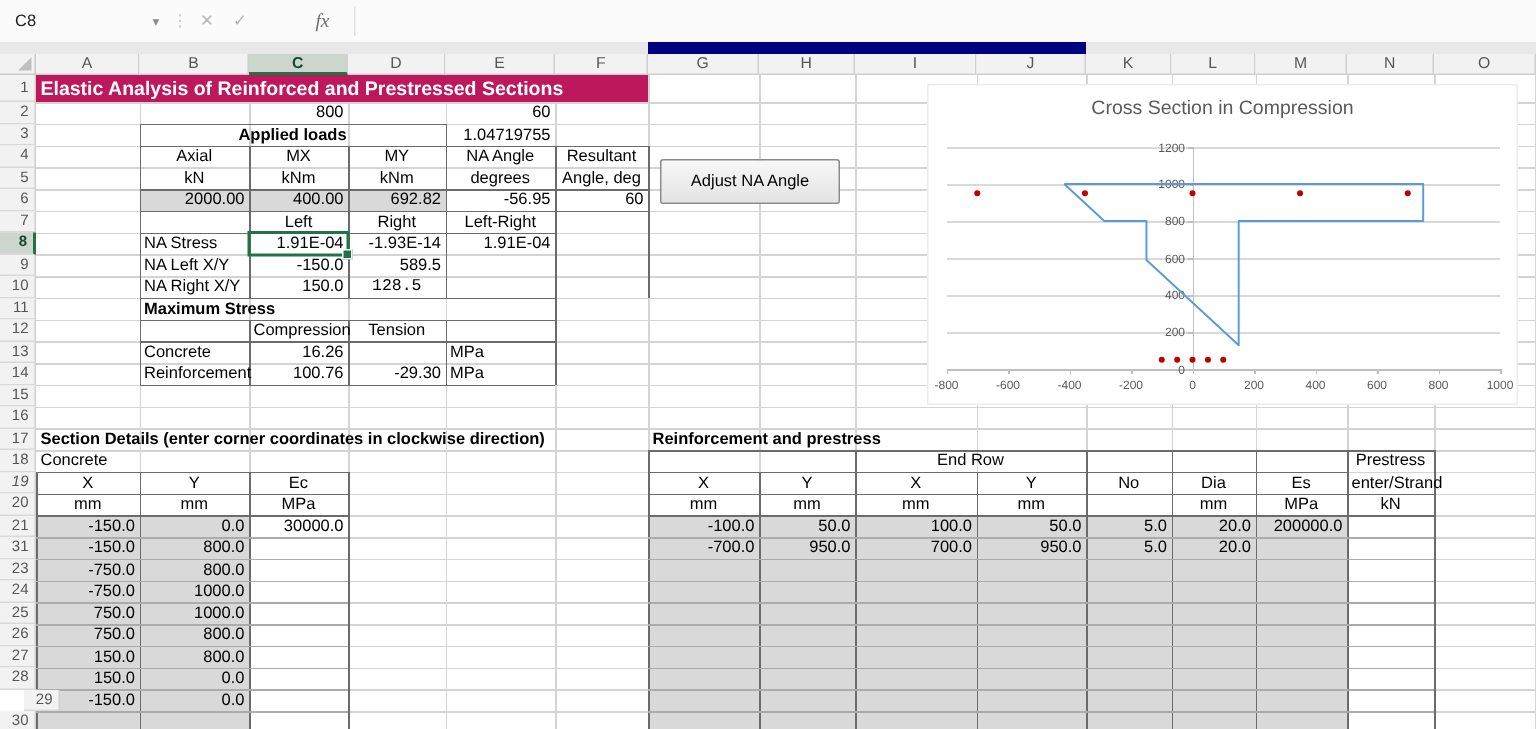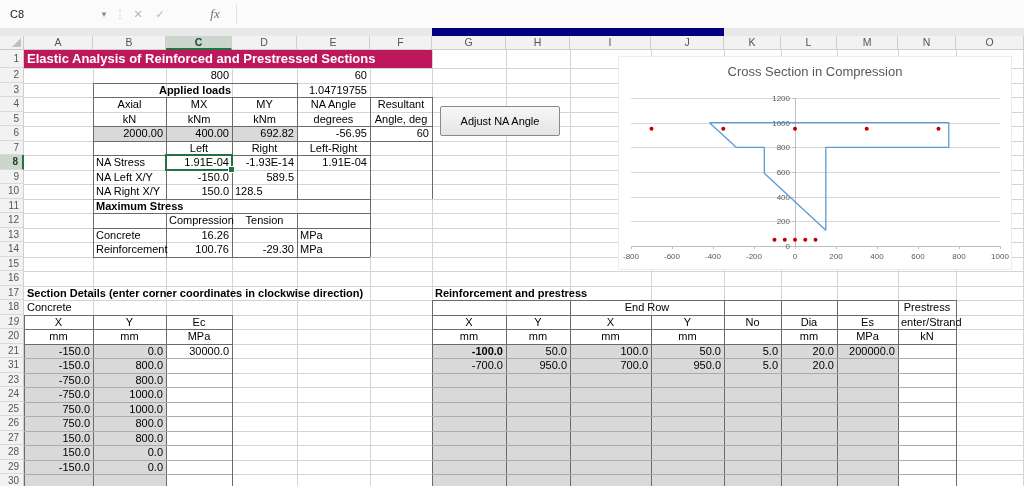--- a/index.html
+++ b/index.html
@@ -291,21 +291,21 @@
     <div class="abs rowhdr" style="left: 0px; top: 314.5px; width: 24px; height: 14.5px; line-height: 14.5px; font-style: italic;">19</div>
     <div class="abs rowhdr" style="left: 0px; top: 329px; width: 24px; height: 14.5px; line-height: 14.5px;">20</div>
     <div class="abs rowhdr" style="left: 0px; top: 343.5px; width: 24px; height: 14.5px; line-height: 14.5px;">21</div>
     <div class="abs rowhdr" style="left: 0px; top: 358px; width: 24px; height: 14.5px; line-height: 14.5px;">31</div>
     <div class="abs rowhdr" style="left: 0px; top: 372.5px; width: 24px; height: 14.5px; line-height: 14.5px;">23</div>
     <div class="abs rowhdr" style="left: 0px; top: 387px; width: 24px; height: 14.5px; line-height: 14.5px;">24</div>
     <div class="abs rowhdr" style="left: 0px; top: 401.5px; width: 24px; height: 14.5px; line-height: 14.5px;">25</div>
     <div class="abs rowhdr" style="left: 0px; top: 416px; width: 24px; height: 14.5px; line-height: 14.5px;">26</div>
     <div class="abs rowhdr" style="left: 0px; top: 430.5px; width: 24px; height: 14.5px; line-height: 14.5px;">27</div>
     <div class="abs rowhdr" style="left: 0px; top: 445px; width: 24px; height: 14.5px; line-height: 14.5px;">28</div>
-    <div class="abs rowhdr" style="left: 0px; top: 459.5px; width: 24px; height: 14.5px; line-height: 14.5px;">29</div>
+    <div class="abs rowhdr" style="left: 16px; top: 459.5px; width: 24px; height: 14.5px; line-height: 14.5px;">29</div>
     <div class="abs rowhdr" style="left: 0px; top: 474px; width: 24px; height: 14.5px; line-height: 14.5px;">30</div>
     <div class="abs cell" style="left: 24px; top: 50px; width: 408px; height: 18px; line-height: 18px; text-align: left; font-weight: bold; background: #be185d; color: rgb(255, 255, 255); font-size: 13px;">Elastic Analysis of Reinforced and Prestressed Sections</div>
     <div class="abs cell" style="left: 166px; top: 68px; width: 66px; height: 14.5px; line-height: 14.5px; text-align: right;">800</div>
     <div class="abs cell" style="left: 297px; top: 68px; width: 73px; height: 14.5px; line-height: 14.5px; text-align: right;">60</div>
     <div class="abs cell" style="left: 93px; top: 82.5px; width: 204px; height: 14.5px; line-height: 14.5px; text-align: center; font-weight: bold;">Applied loads</div>
     <div class="abs cell" style="left: 297px; top: 82.5px; width: 73px; height: 14.5px; line-height: 14.5px; text-align: right;">1.04719755</div>
     <div class="abs cell" style="left: 93px; top: 97px; width: 73px; height: 14.5px; line-height: 14.5px; text-align: center;">Axial</div>
     <div class="abs cell" style="left: 166px; top: 97px; width: 66px; height: 14.5px; line-height: 14.5px; text-align: center;">MX</div>
     <div class="abs cell" style="left: 232px; top: 97px; width: 65px; height: 14.5px; line-height: 14.5px; text-align: center;">MY</div>
     <div class="abs cell" style="left: 297px; top: 97px; width: 73px; height: 14.5px; line-height: 14.5px; text-align: center;">NA Angle</div>
@@ -325,21 +325,21 @@
     <div class="abs cell" style="left: 297px; top: 140.5px; width: 73px; height: 14.5px; line-height: 14.5px; text-align: center;">Left-Right</div>
     <div class="abs cell" style="left: 93px; top: 155px; width: 73px; height: 14.5px; line-height: 14.5px; text-align: left;">NA Stress</div>
     <div class="abs cell" style="left: 166px; top: 155px; width: 66px; height: 14.5px; line-height: 14.5px; text-align: right;">1.91E-04</div>
     <div class="abs cell" style="left: 232px; top: 155px; width: 65px; height: 14.5px; line-height: 14.5px; text-align: right;">-1.93E-14</div>
     <div class="abs cell" style="left: 297px; top: 155px; width: 73px; height: 14.5px; line-height: 14.5px; text-align: right;">1.91E-04</div>
     <div class="abs cell" style="left: 93px; top: 169.5px; width: 73px; height: 14.5px; line-height: 14.5px; text-align: left;">NA Left X/Y</div>
     <div class="abs cell" style="left: 166px; top: 169.5px; width: 66px; height: 14.5px; line-height: 14.5px; text-align: right;">-150.0</div>
     <div class="abs cell" style="left: 232px; top: 169.5px; width: 65px; height: 14.5px; line-height: 14.5px; text-align: right;">589.5</div>
     <div class="abs cell" style="left: 93px; top: 184px; width: 73px; height: 14.5px; line-height: 14.5px; text-align: left;">NA Right X/Y</div>
     <div class="abs cell" style="left: 166px; top: 184px; width: 66px; height: 14.5px; line-height: 14.5px; text-align: right;">150.0</div>
-    <div class="abs cell" style="left: 232px; top: 184px; width: 65px; height: 32px; line-height: 14.5px; text-align: left;">128.5</div>
+    <div class="abs cell" style="left: 232px; top: 184px; width: 65px; height: 32px; line-height: 14.5px; text-align: center; font-family: Liberation Mono, monospace;">128.5</div>
     <div class="abs cell" style="left: 93px; top: 198.5px; width: 73px; height: 14.5px; line-height: 14.5px; text-align: left; font-weight: bold;">Maximum Stress</div>
     <div class="abs cell" style="left: 166px; top: 213px; width: 66px; height: 14.5px; line-height: 14.5px; text-align: center;">Compression</div>
     <div class="abs cell" style="left: 232px; top: 213px; width: 65px; height: 14.5px; line-height: 14.5px; text-align: center;">Tension</div>
     <div class="abs cell" style="left: 93px; top: 227.5px; width: 73px; height: 14.5px; line-height: 14.5px; text-align: left;">Concrete</div>
     <div class="abs cell" style="left: 166px; top: 227.5px; width: 66px; height: 14.5px; line-height: 14.5px; text-align: right;">16.26</div>
     <div class="abs cell" style="left: 297px; top: 227.5px; width: 73px; height: 14.5px; line-height: 14.5px; text-align: left;">MPa</div>
     <div class="abs cell" style="left: 93px; top: 242px; width: 73px; height: 14.5px; line-height: 14.5px; text-align: left;">Reinforcement</div>
     <div class="abs cell" style="left: 166px; top: 242px; width: 66px; height: 14.5px; line-height: 14.5px; text-align: right;">100.76</div>
     <div class="abs cell" style="left: 232px; top: 242px; width: 65px; height: 14.5px; line-height: 14.5px; text-align: right;">-29.30</div>
     <div class="abs cell" style="left: 297px; top: 242px; width: 73px; height: 14.5px; line-height: 14.5px; text-align: left;">MPa</div>
@@ -381,21 +381,21 @@
     <div class="abs cell" style="left: 24px; top: 401.5px; width: 69px; height: 14.5px; line-height: 14.5px; text-align: right;">750.0</div>
     <div class="abs cell" style="left: 93px; top: 401.5px; width: 73px; height: 14.5px; line-height: 14.5px; text-align: right;">1000.0</div>
     <div class="abs cell" style="left: 24px; top: 416px; width: 69px; height: 14.5px; line-height: 14.5px; text-align: right;">750.0</div>
     <div class="abs cell" style="left: 93px; top: 416px; width: 73px; height: 14.5px; line-height: 14.5px; text-align: right;">800.0</div>
     <div class="abs cell" style="left: 24px; top: 430.5px; width: 69px; height: 14.5px; line-height: 14.5px; text-align: right;">150.0</div>
     <div class="abs cell" style="left: 93px; top: 430.5px; width: 73px; height: 14.5px; line-height: 14.5px; text-align: right;">800.0</div>
     <div class="abs cell" style="left: 24px; top: 445px; width: 69px; height: 14.5px; line-height: 14.5px; text-align: right;">150.0</div>
     <div class="abs cell" style="left: 93px; top: 445px; width: 73px; height: 14.5px; line-height: 14.5px; text-align: right;">0.0</div>
     <div class="abs cell" style="left: 24px; top: 459.5px; width: 69px; height: 14.5px; line-height: 14.5px; text-align: right;">-150.0</div>
     <div class="abs cell" style="left: 93px; top: 459.5px; width: 73px; height: 14.5px; line-height: 14.5px; text-align: right;">0.0</div>
-    <div class="abs cell" style="left: 432px; top: 343.5px; width: 74px; height: 14.5px; line-height: 14.5px; text-align: right; font-weight: bold;">-100.0</div>
+    <div class="abs cell" style="left: 432px; top: 343.5px; width: 74px; height: 14.5px; line-height: 14.5px; text-align: right;">-100.0</div>
     <div class="abs cell" style="left: 506px; top: 343.5px; width: 64px; height: 14.5px; line-height: 14.5px; text-align: right;">50.0</div>
     <div class="abs cell" style="left: 570px; top: 343.5px; width: 81px; height: 14.5px; line-height: 14.5px; text-align: right;">100.0</div>
     <div class="abs cell" style="left: 651px; top: 343.5px; width: 73px; height: 14.5px; line-height: 14.5px; text-align: right;">50.0</div>
     <div class="abs cell" style="left: 724px; top: 343.5px; width: 57px; height: 14.5px; line-height: 14.5px; text-align: right;">5.0</div>
     <div class="abs cell" style="left: 781px; top: 343.5px; width: 56px; height: 14.5px; line-height: 14.5px; text-align: right;">20.0</div>
     <div class="abs cell" style="left: 837px; top: 343.5px; width: 61px; height: 14.5px; line-height: 14.5px; text-align: right;">200000.0</div>
     <div class="abs cell" style="left: 432px; top: 358px; width: 74px; height: 14.5px; line-height: 14.5px; text-align: right;">-700.0</div>
     <div class="abs cell" style="left: 506px; top: 358px; width: 64px; height: 14.5px; line-height: 14.5px; text-align: right;">950.0</div>
     <div class="abs cell" style="left: 570px; top: 358px; width: 81px; height: 14.5px; line-height: 14.5px; text-align: right;">700.0</div>
     <div class="abs cell" style="left: 651px; top: 358px; width: 73px; height: 14.5px; line-height: 14.5px; text-align: right;">950.0</div>

